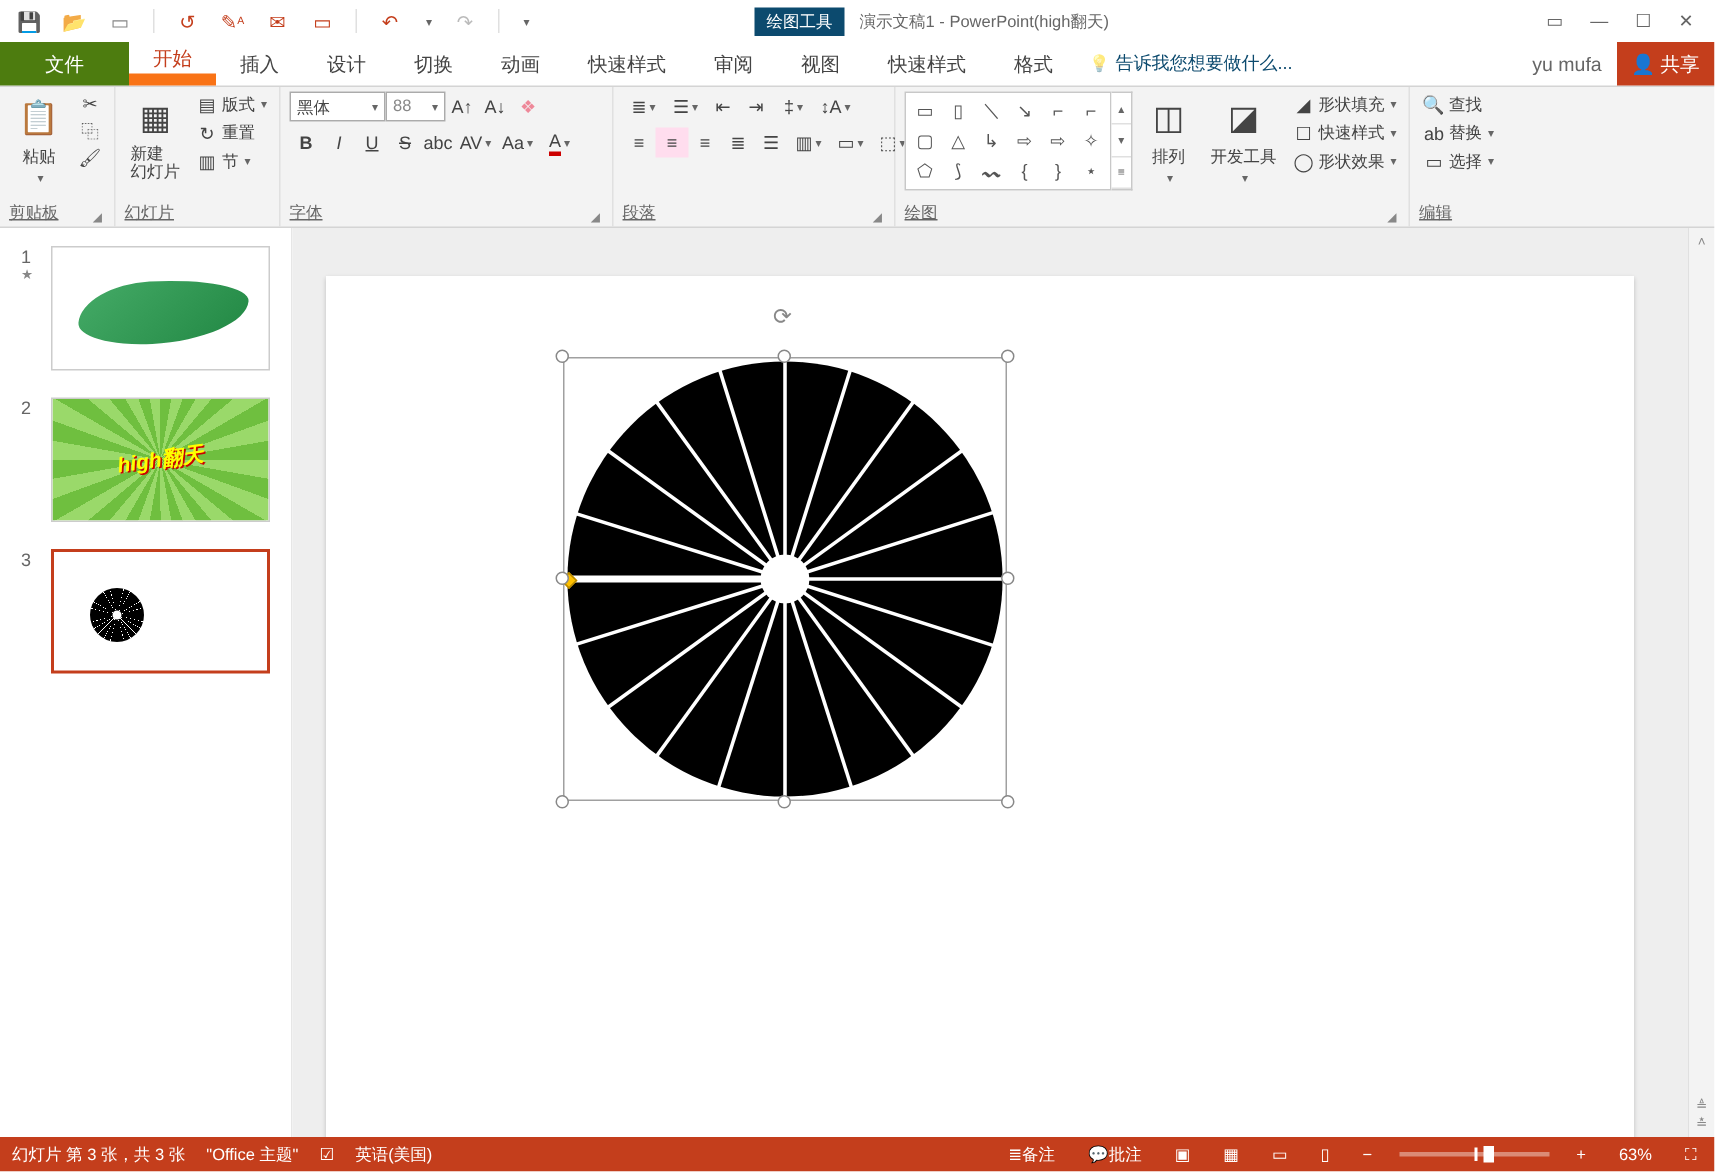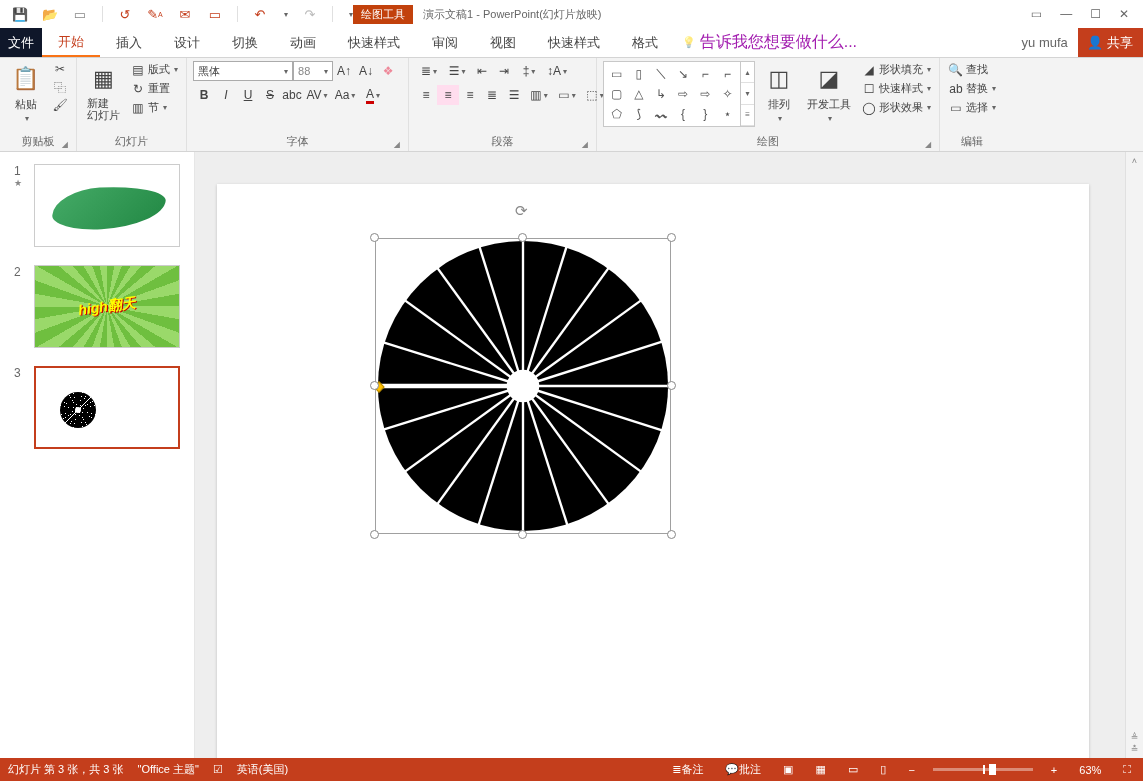--- a/index.html
+++ b/index.html
@@ -3,46 +3,46 @@
 <meta charset="utf-8">
 <style>
 * { margin:0; padding:0; box-sizing:border-box; font-family:"Microsoft YaHei","Segoe UI",sans-serif; user-select:none; }
 body { width:1143px; height:781px; background:#fff; overflow:hidden; position:relative; }
 
 
 .titlebar { height:28px; background:#fff; display:flex; align-items:center; padding:0 6px; font-size:11px; }
 .qat { display:flex; gap:14px; align-items:center; padding-left:6px; }
 .qat-ic { width:16px; height:16px; display:flex; align-items:center; justify-content:center; color:#c43e1c; font-size:13px; }
 .qat .sep { width:1px; height:16px; background:#e0e0e0; }
-.tool-tab { background:#c2410c; color:#fff; padding:2px 8px; font-size:11px; }
+.tool-tab { background:#0c4a6e; color:#fff; padding:2px 8px; font-size:11px; margin-left:150px; }
 .titletxt { margin-left:10px; color:#666; }
 .win-ctrl { margin-left:auto; display:flex; gap:18px; color:#666; padding-right:8px; font-size:12px; }
 
 
 .tabbar { height:30px; background:#fff; display:flex; align-items:stretch; border-bottom:1px solid #d4d4d4; font-size:13px; }
-.tab-file { background:#0f172a; color:#fff; padding:0 8px; display:flex; align-items:center; }
+.tab-file { background:#4d7c0f; color:#fff; padding:0 30px; display:flex; align-items:center; }
 .tab { padding:0 16px; display:flex; align-items:center; color:#444; }
-.tab.active { color:#c43e1c; border-bottom:2px solid #f97316; }
-.tell-me { color:#a21caf; font-size:16px; display:flex; align-items:center; gap:4px; margin-left:8px; }
+.tab.active { color:#c43e1c; border-bottom:8px solid #f97316; }
+.tell-me { color:#0c4a6e; font-size:12px; display:flex; align-items:center; gap:4px; margin-left:8px; }
 .tell-me::before { content:"💡"; font-size:11px; opacity:.5; }
 .user { margin-left:auto; padding:0 10px; color:#666; display:flex; align-items:center; }
 .share-btn { background:#c43e1c; color:#fff; padding:0 10px; display:flex; align-items:center; gap:3px; }
 
 
 .ribbon { height:94px; background:#f3f3f3; border-bottom:1px solid #d4d4d4; display:flex; font-size:11px; }
 .grp { border-right:1px solid #e0e0e0; display:flex; flex-direction:column; padding:3px 6px 0; }
 .grp-body { flex:1; display:flex; align-items:flex-start; gap:4px; }
-.grp-label { text-align:center; color:#666; font-size:11px; padding:2px 0; position:relative; }
+.grp-label { color:#666; font-size:11px; padding:2px 0; position:relative;text-decoration:underline; }
 .grp-label .lnch { position:absolute; right:2px; bottom:2px; font-size:8px; color:#888; }
 .big-btn { display:flex; flex-direction:column; align-items:center; gap:2px; padding:2px 4px; color:#444; }
 .big-btn .ic { width:32px; height:32px; display:flex; align-items:center; justify-content:center; font-size:22px; }
 .stack { display:flex; flex-direction:column; gap:2px; }
 .stack-row { display:flex; align-items:center; gap:2px; color:#444; padding:1px 2px; font-size:11px; }
 .stack-row .ic { width:16px; height:14px; display:flex; align-items:center; justify-content:center; font-size:12px; }
-.font-combo { width:100px; height:20px; border:1px solid #ababab; background:#fff; font-size:11px; padding:0 4px; display:flex; align-items:center; justify-content:space-between; color:#444; }
+.font-combo { width:64px; height:20px; border:1px solid #ababab; background:#fff; font-size:11px; padding:0 4px; display:flex; align-items:center; justify-content:space-between; color:#444; }
 .size-combo { width:40px; height:20px; border:1px solid #ababab; background:#fff; font-size:11px; padding:0 4px; color:#888; display:flex; align-items:center; justify-content:space-between;}
 .btnrow { display:flex; gap:0; }
 .rbn-btn { width:22px; height:20px; display:flex; align-items:center; justify-content:center; color:#444; font-size:12px; border:1px solid transparent; }
 .rbn-btn.wide { width:28px; }
 .shapes-gal { width:138px; height:66px; border:1px solid #c8c8c8; background:#fff; display:grid; grid-template-columns:repeat(6,1fr); grid-template-rows:repeat(3,1fr); gap:1px; padding:2px; }
 .shapes-gal div { display:flex; align-items:center; justify-content:center; font-size:12px; color:#555; }
 .gal-scroll { width:14px; height:66px; border:1px solid #c8c8c8; border-left:none; background:#fff; display:flex; flex-direction:column; }
 .gal-scroll div { flex:1; display:flex; align-items:center; justify-content:center; font-size:8px; color:#666; border-bottom:1px solid #e0e0e0; }
 
 
@@ -107,21 +107,21 @@
     <span class="qat-ic">✉</span>
     <span class="qat-ic">▭</span>
     <span class="sep"></span>
     <span class="qat-ic">↶</span>
     <span class="caret">▾</span>
     <span class="qat-ic" style="color:#bbb">↷</span>
     <span class="sep"></span>
     <span class="caret">▾</span>
   </div>
   <div class="tool-tab">绘图工具</div>
-  <div class="titletxt">演示文稿1 - PowerPoint(幻灯片放映)</div>
+  <div class="titletxt">演示文稿1 - PowerPoint(high翻天)</div>
   <div class="win-ctrl">
     <span>▭</span>
     <span>—</span>
     <span>☐</span>
     <span>✕</span>
   </div>
 </div>
 
 <div class="tabbar">
   <div class="tab-file">文件</div>

